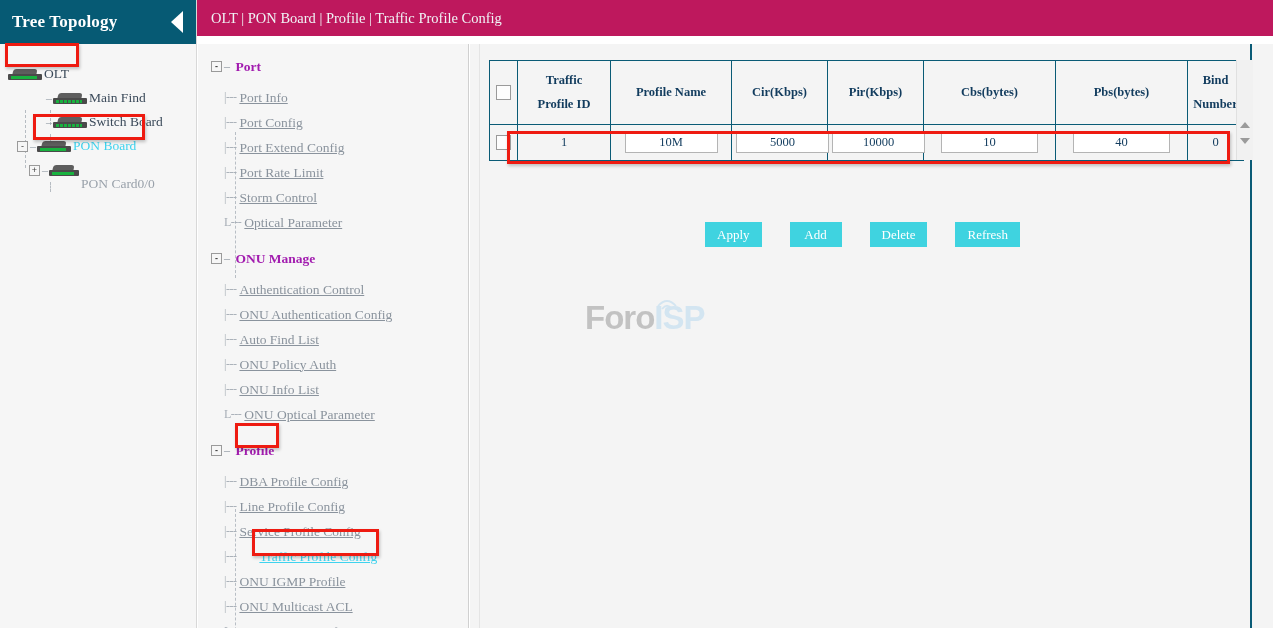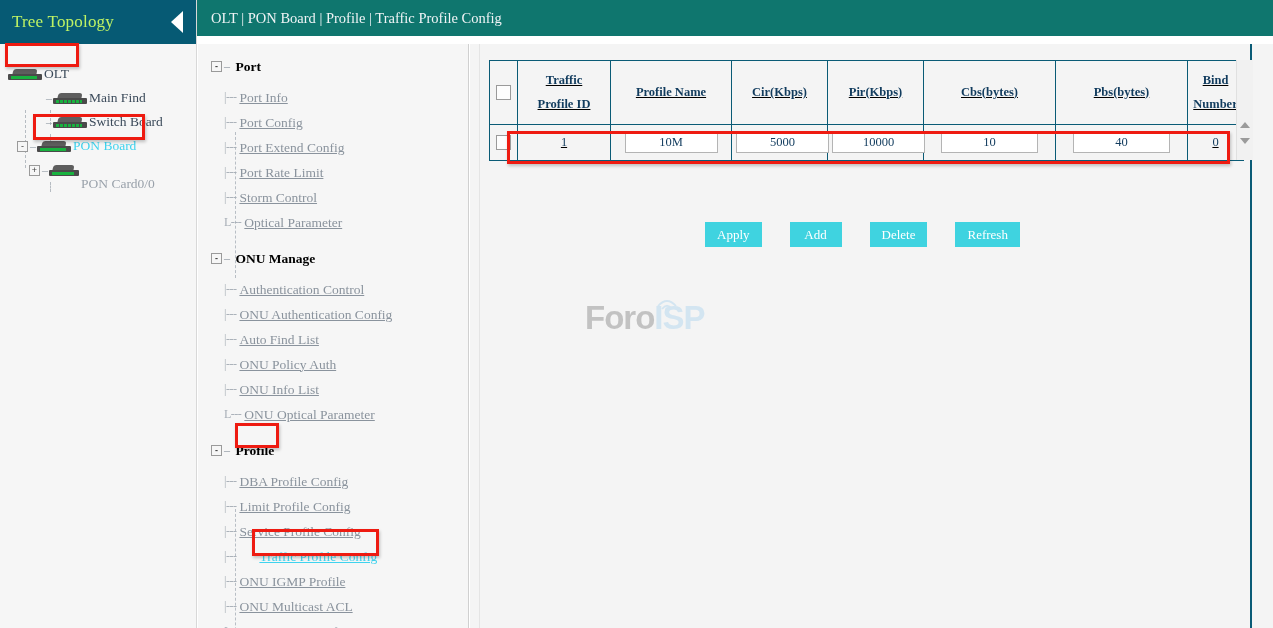--- a/index.html
+++ b/index.html
@@ -19,23 +19,23 @@
     background: #f6f6f6;
     border-right: 1px solid #d8d8d8;
   }
   #sidebar-header {
     position: relative;
     height: 44px;
     background: #065a74;
     display: flex; align-items: center;
   }
   #sidebar-title {
-    color: #bef264;
+    color: #ffffff;
     font-size: 17px;
-    font-weight: normal;
+    font-weight: bold;
     padding-left: 12px;
     letter-spacing: .2px;
   }
   #collapse-btn {
     position: absolute; right: 6px; top: 7px;
     width: 26px; height: 30px;
     display: flex; align-items: center; justify-content: center;
     cursor: pointer;
   }
   #collapse-btn .tri {
@@ -120,21 +120,21 @@
     border: 3px solid #ee1b11;
     pointer-events: none;
     z-index: 40;
     box-shadow: 1px 2px 3px rgba(0,0,0,.22);
   }
 
   
   #topbar {
     position: absolute; left: 197px; top: 0;
     width: 1076px; height: 36px;
-    background: #0f766e;
+    background: #be185d;
     display: flex; align-items: center;
   }
   #breadcrumb {
     color: #f0f4f6;
     font-size: 14.5px;
     padding-left: 14px;
   }
 
   
   #navpanel {
@@ -146,21 +146,21 @@
   }
   .ngroup { position: relative; }
   .nrow {
     position: relative;
     height: 25px;
     display: flex; align-items: center;
     font-size: 13.5px;
     white-space: nowrap;
   }
   .nrow.grp { font-weight: bold; color: #2b3a4a; }
-  .nrow.grp .glabel { color: #000000; padding-left: 3px; text-align: center; }
+  .nrow.grp .glabel { color: #a21caf; padding-left: 3px; text-align: center; }
   .nrow.child { padding-left: 26px; }
   .nrow.child .clabel { color: #8a939d; text-decoration: underline; }
   .nrow.child.active .clabel { color: #3fd3ee; margin-left: 20px; }
   .nrow .dashes {
     color: #a7aeb6; font-size: 12px;
     letter-spacing: -.5px; margin-right: 3px;
   }
   .nvline {
     position: absolute;
     border-left: 1px dashed #b8bec5;
@@ -182,21 +182,20 @@
 
   
   #tbl-wrap {
     position: absolute; left: 9px; top: 16px;
     width: 756px;
   }
   table.grid {
     border-collapse: collapse;
     width: 747px;
     table-layout: fixed;
-    text-decoration: underline;
   }
   table.grid th {
     border: 1px solid #0a5b76;
     background: #f4f4f4;
     color: #123c5e;
     font-size: 12.5px;
     font-weight: bold;
     height: 64px;
     padding: 2px 3px;
     line-height: 1.9;
@@ -443,21 +442,21 @@
         <span class="expander">-</span>
         <span class="dashes">–</span>
         <span class="glabel">Profile</span>
       </div>
       <div class="nrow child" style="margin-top:6px;">
         <span class="dashes">|---</span>
         <span class="clabel">DBA Profile Config</span>
       </div>
       <div class="nrow child">
         <span class="dashes">|---</span>
-        <span class="clabel">Limit Profile Config</span>
+        <span class="clabel">Line Profile Config</span>
       </div>
       <div class="nrow child">
         <span class="dashes">|---</span>
         <span class="clabel">Service Profile Config</span>
       </div>
       <div class="nrow child active">
         <span class="dashes">|---</span>
         <span class="clabel">Traffic Profile Config</span>
       </div>
       <div class="nrow child">

